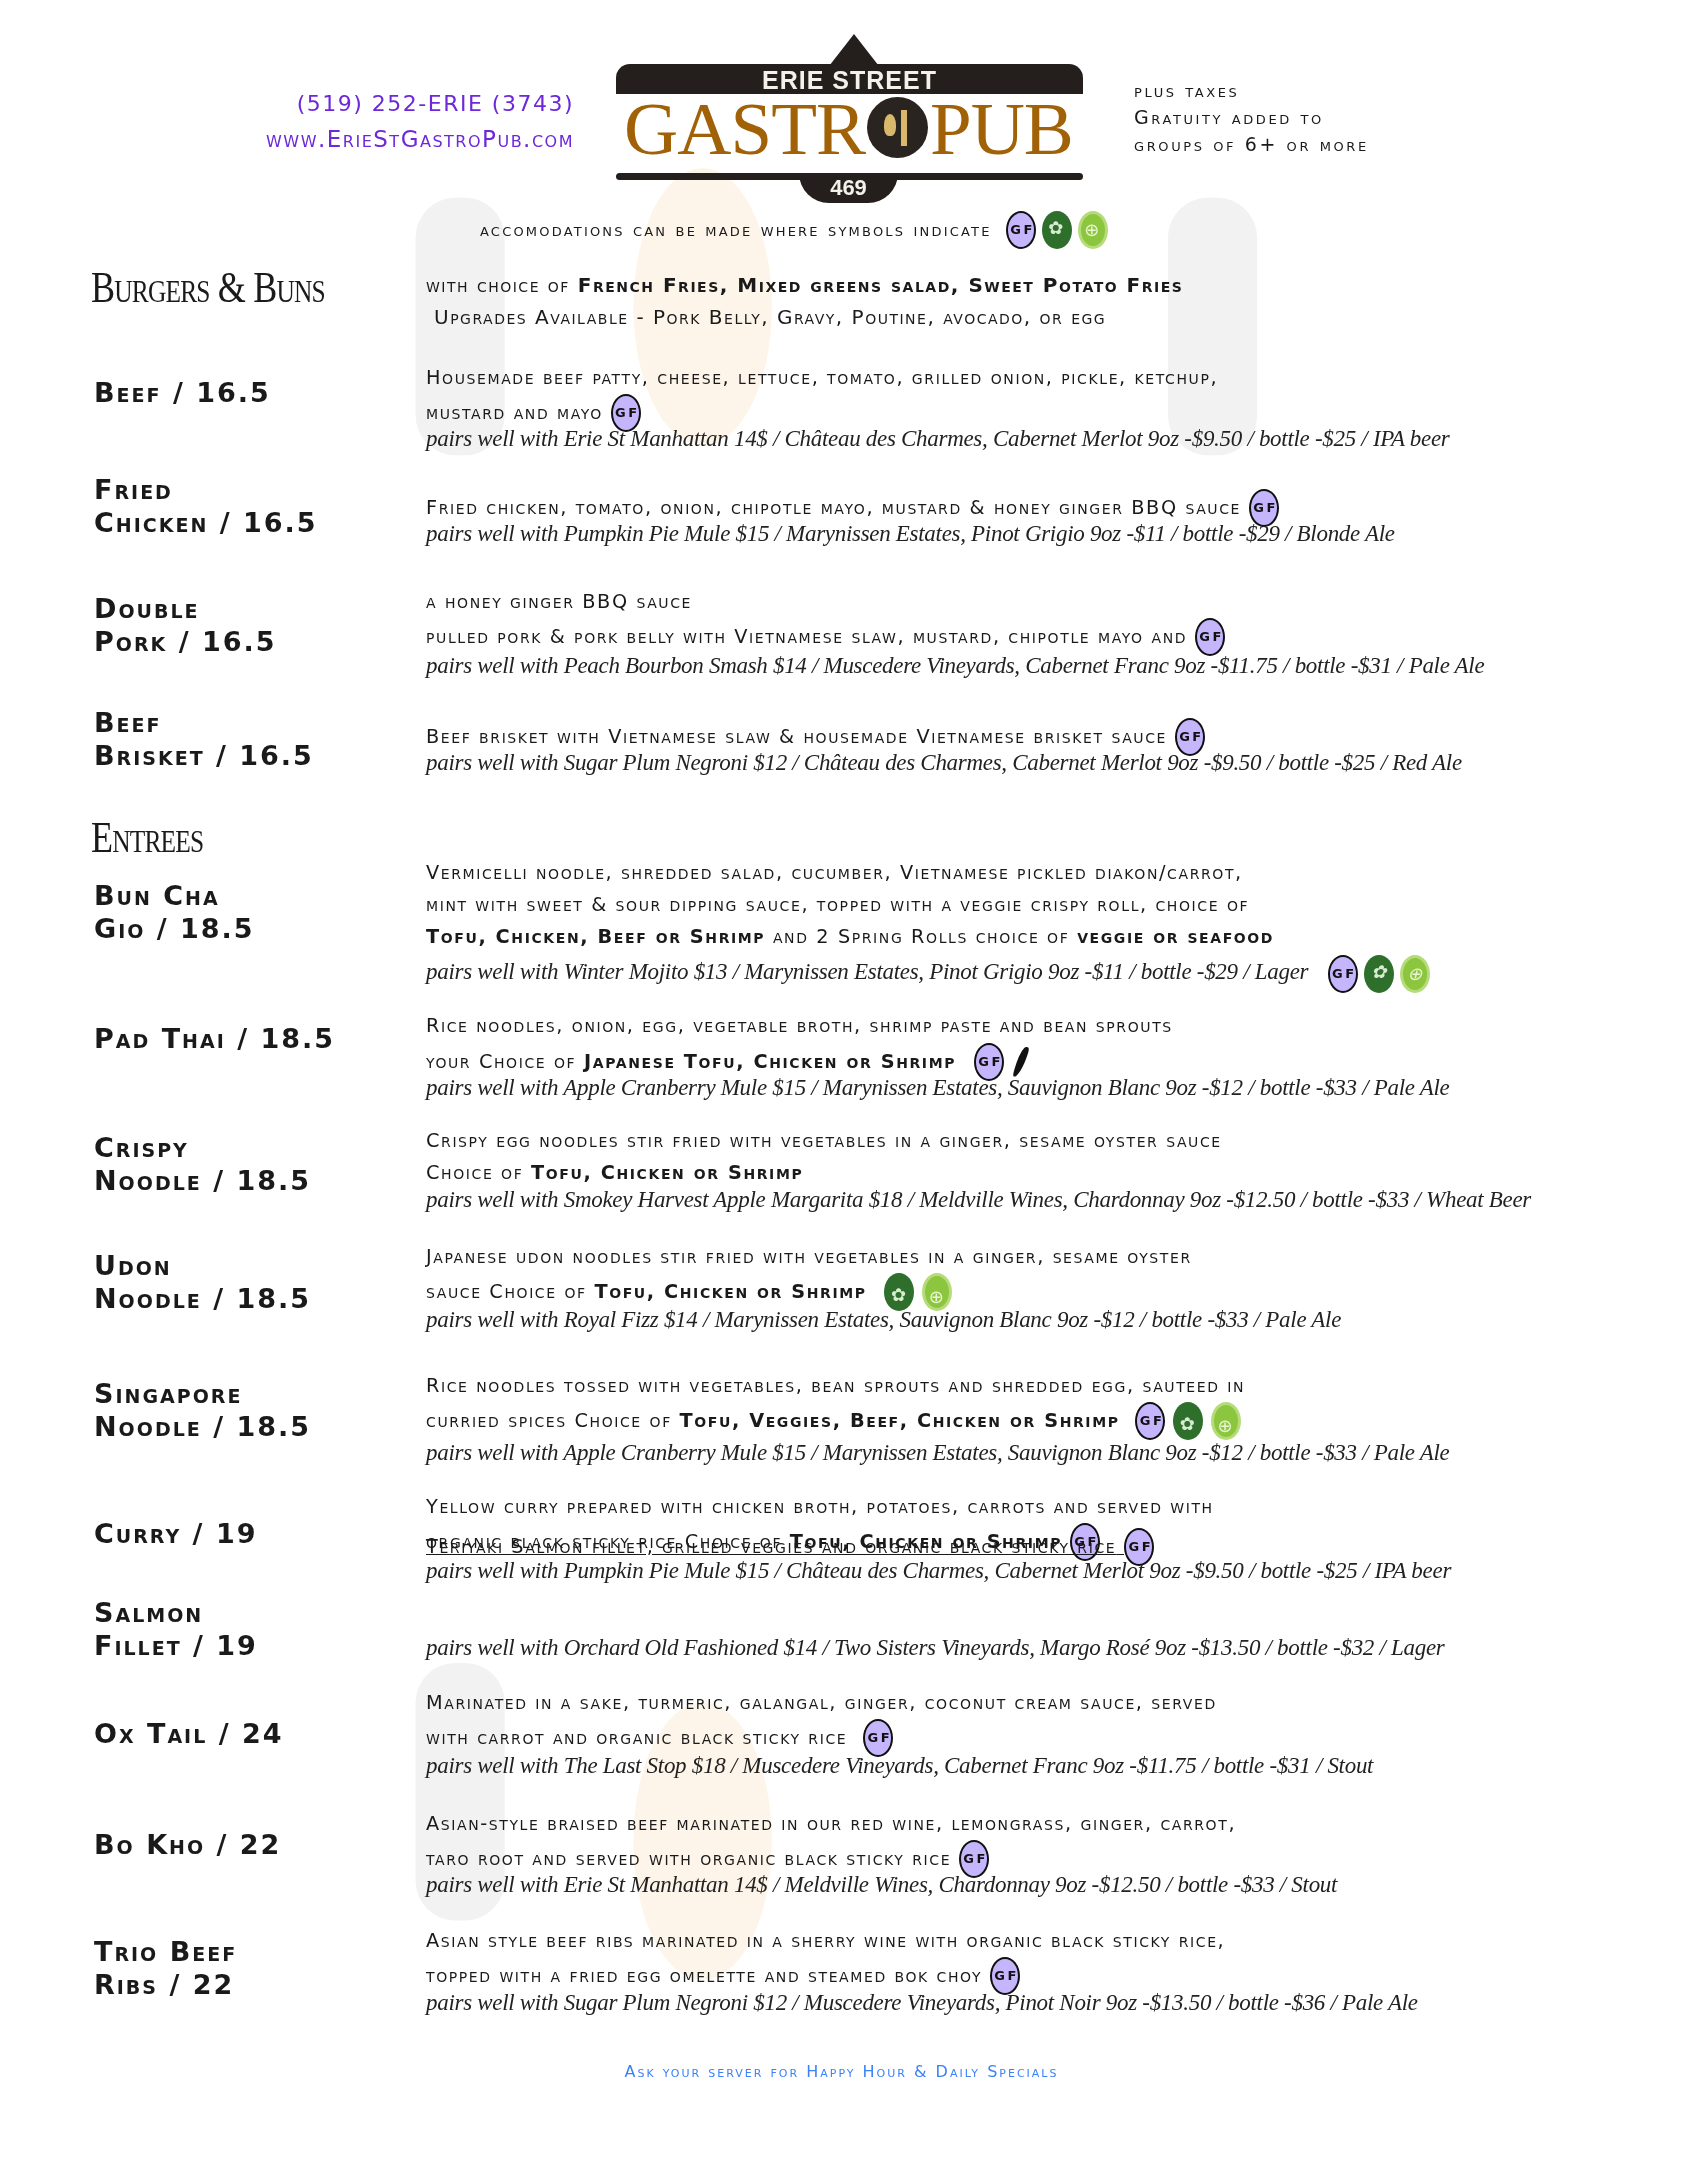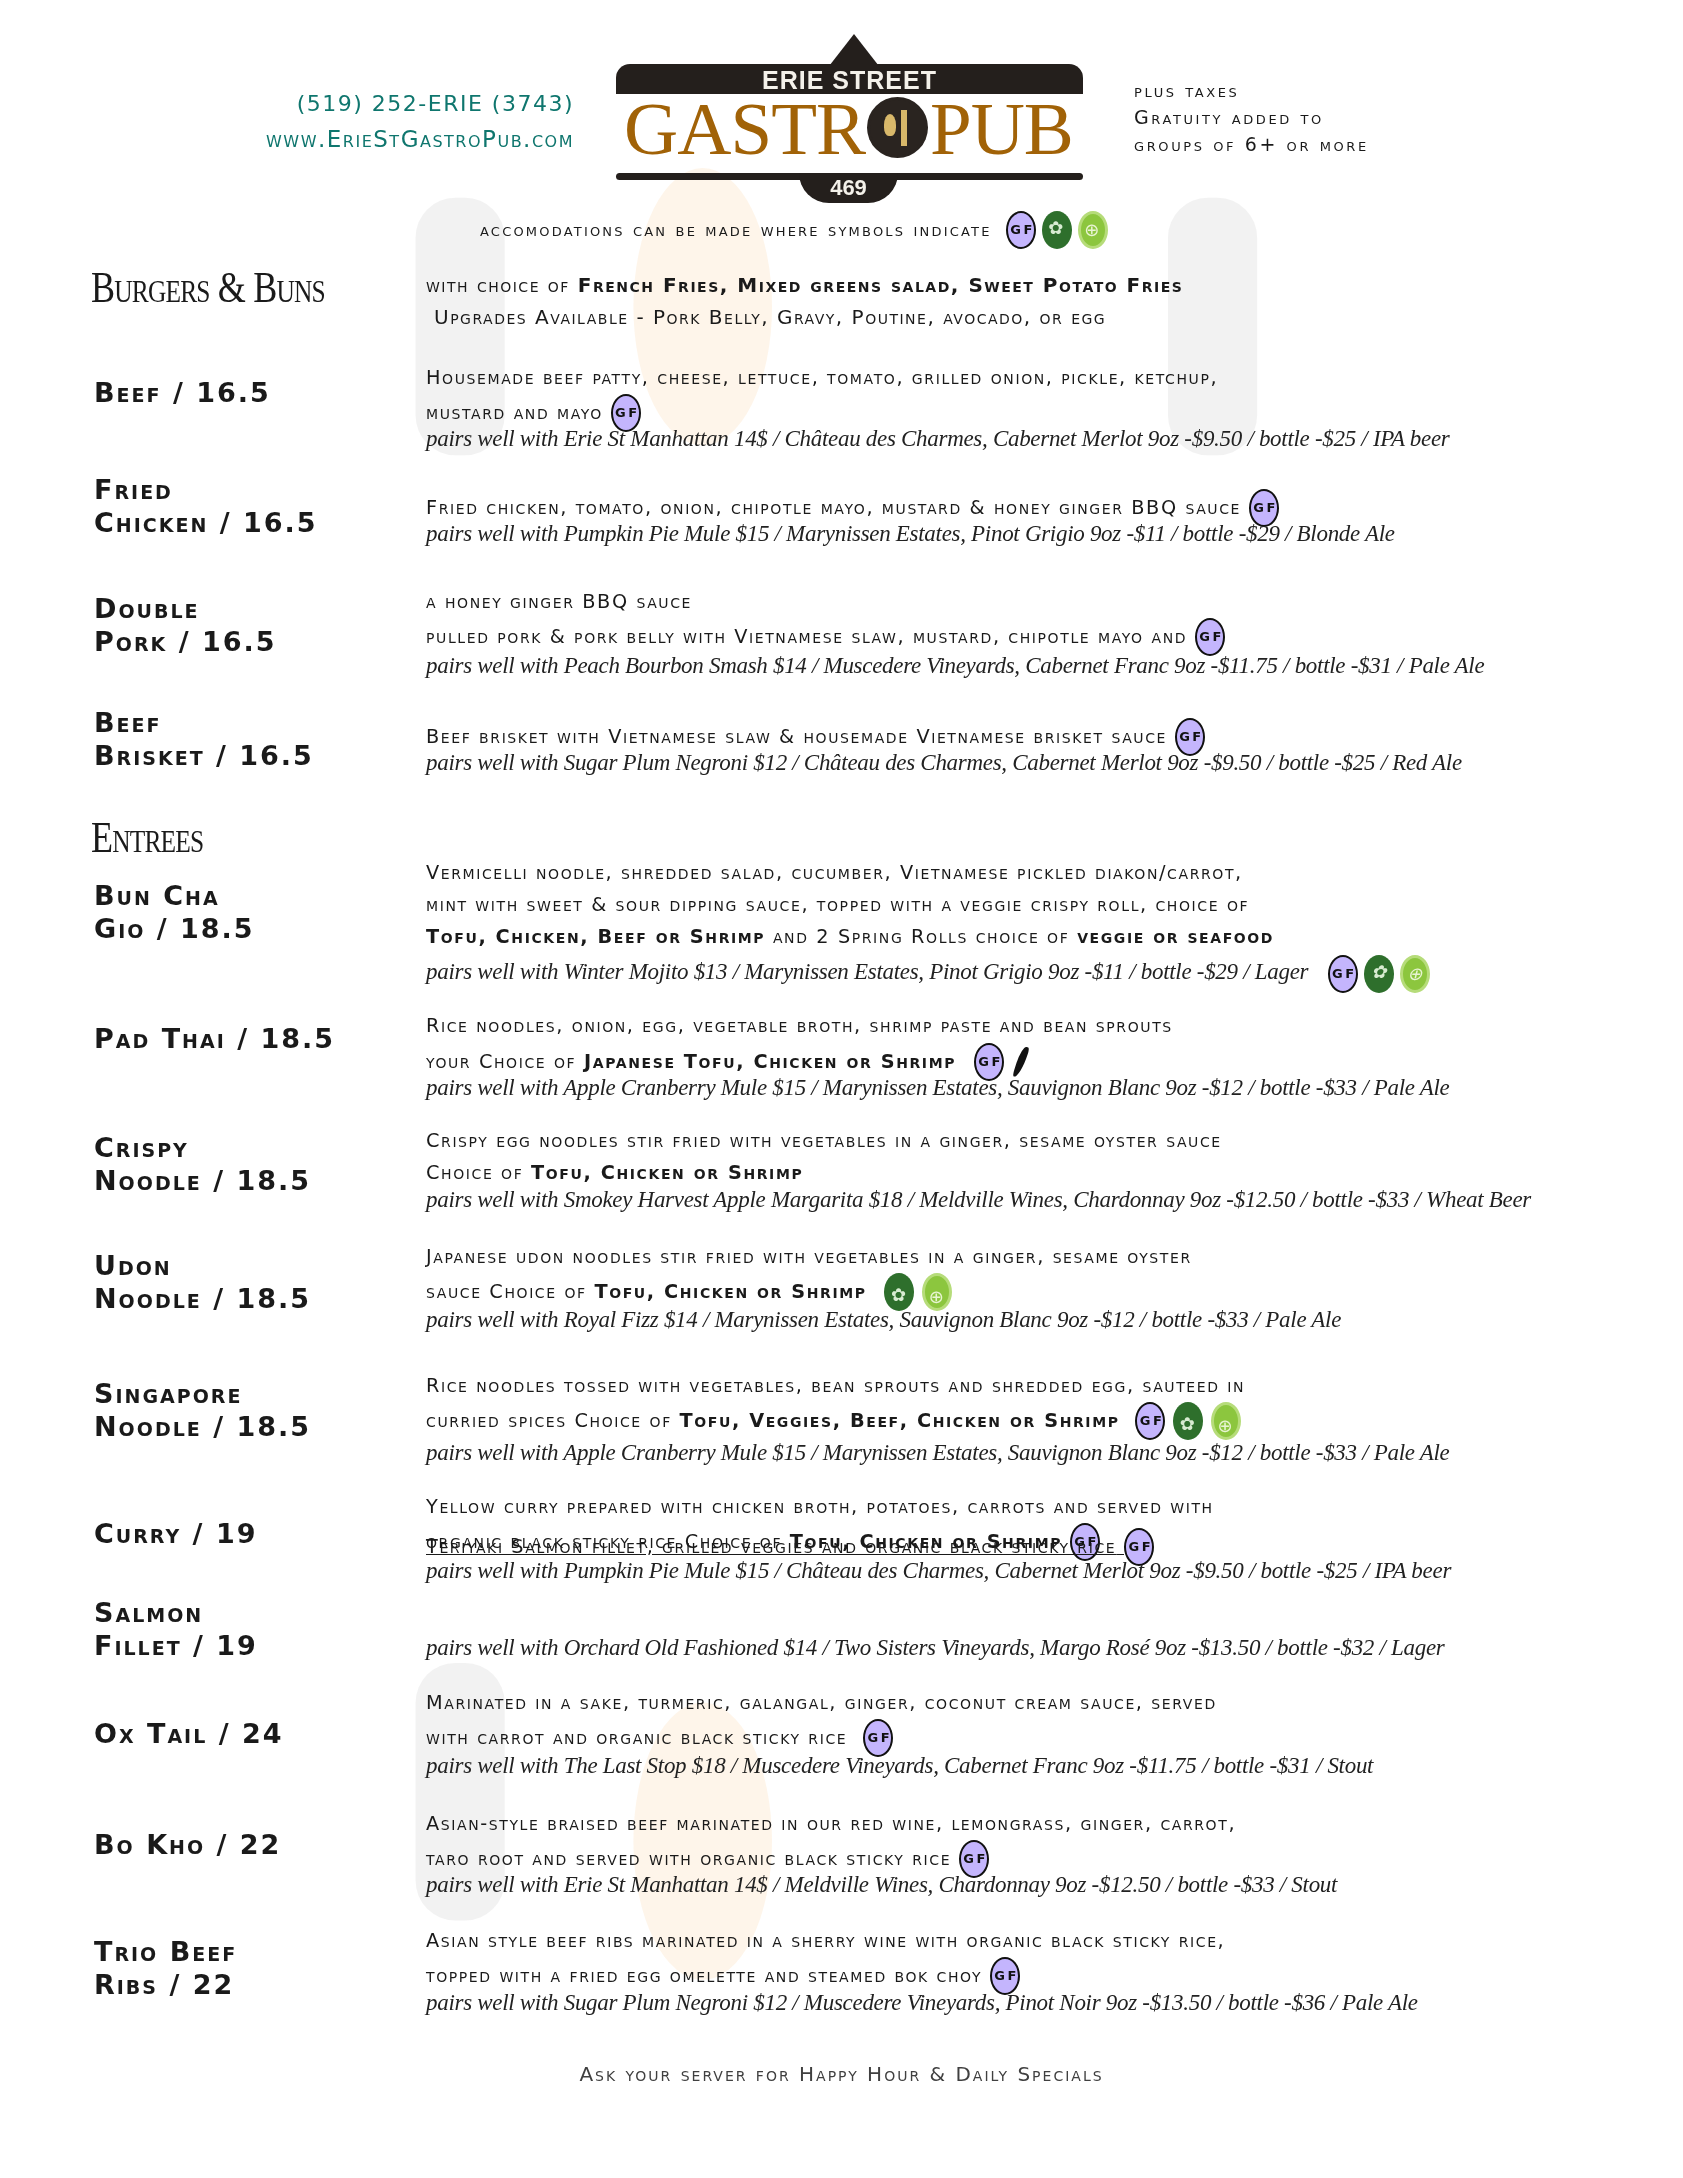--- a/index.html
+++ b/index.html
@@ -5,21 +5,21 @@
   html, body { margin:0; padding:0; }
   body {
     width:1683px; height:2178px; position:relative; overflow:hidden;
     background:#ffffff; color:#1a1a1a;
     font-family:"DejaVu Sans", sans-serif;
   }
   .wm { position:absolute; pointer-events:none; }
 
   
   .contact { position:absolute; right:1109px; text-align:right; font-family:"DejaVu Sans", sans-serif;
-    font-size:22px; letter-spacing:1.5px; color:#0f766e; white-space:nowrap; }
+    font-size:22px; letter-spacing:1.5px; color:#6d28d9; white-space:nowrap; }
   .contact.phone { top:91px; }
   .contact.web { top:126px; font-variant:small-caps; font-size:23px; }
   .notes { position:absolute; left:1134px; top:77px; font-size:19px; letter-spacing:2.6px;
     font-variant:small-caps; line-height:27px; color:#1a1a1a; white-space:nowrap; }
 
   .logo { position:absolute; left:606px; top:34px; width:485px; height:168px; }
   .logo-bar { position:absolute; left:10px; top:30px; width:467px; height:30px; background:#241f1c;
     border-radius:14px 14px 0 0; }
   .logo-spire { position:absolute; left:220px; top:0px; width:0; height:0;
     border-left:28px solid transparent; border-right:28px solid transparent; border-bottom:36px solid #241f1c; }
@@ -61,22 +61,22 @@
     white-space:nowrap; color:#1a1a1a; }
   .burgers-note b { font-weight:bold; }
 
   .item-name { position:absolute; left:94px; font-family:"DejaVu Sans", sans-serif; font-weight:bold;
     font-size:27px; font-variant:small-caps; letter-spacing:2px; line-height:33px; color:#1a1a1a; white-space:nowrap; }
   .desc { position:absolute; left:426px; font-size:19.3px; font-variant:small-caps; letter-spacing:1.6px;
     line-height:32px; color:#1a1a1a; white-space:nowrap; }
   .desc b { font-weight:bold; }
   .pair { position:absolute; left:426px; font-family:"Liberation Serif", serif; font-style:italic;
     font-size:23px; color:#222; white-space:nowrap; letter-spacing:-0.3px; }
-  .footer { position:absolute; left:0; width:1683px; text-align:center; top:2062px; font-size:20px;
-    font-variant:small-caps; letter-spacing:2px; color:#404040; }
+  .footer { position:absolute; left:0; width:1683px; text-align:center; top:2062px; font-size:16px;
+    font-variant:small-caps; letter-spacing:2px; color:#3b82f6; }
 </style>
 </head>
 <body>
 
 <svg class="wm" style="left:376px;top:79px;" width="990" height="1980" viewBox="0 0 1000 2000">
   <g opacity="0.08" fill="#555">
     <rect x="40" y="120" width="90" height="260" rx="40"></rect>
     <rect x="800" y="120" width="90" height="260" rx="40"></rect>
     <rect x="40" y="1600" width="90" height="260" rx="40"></rect>
   </g>

